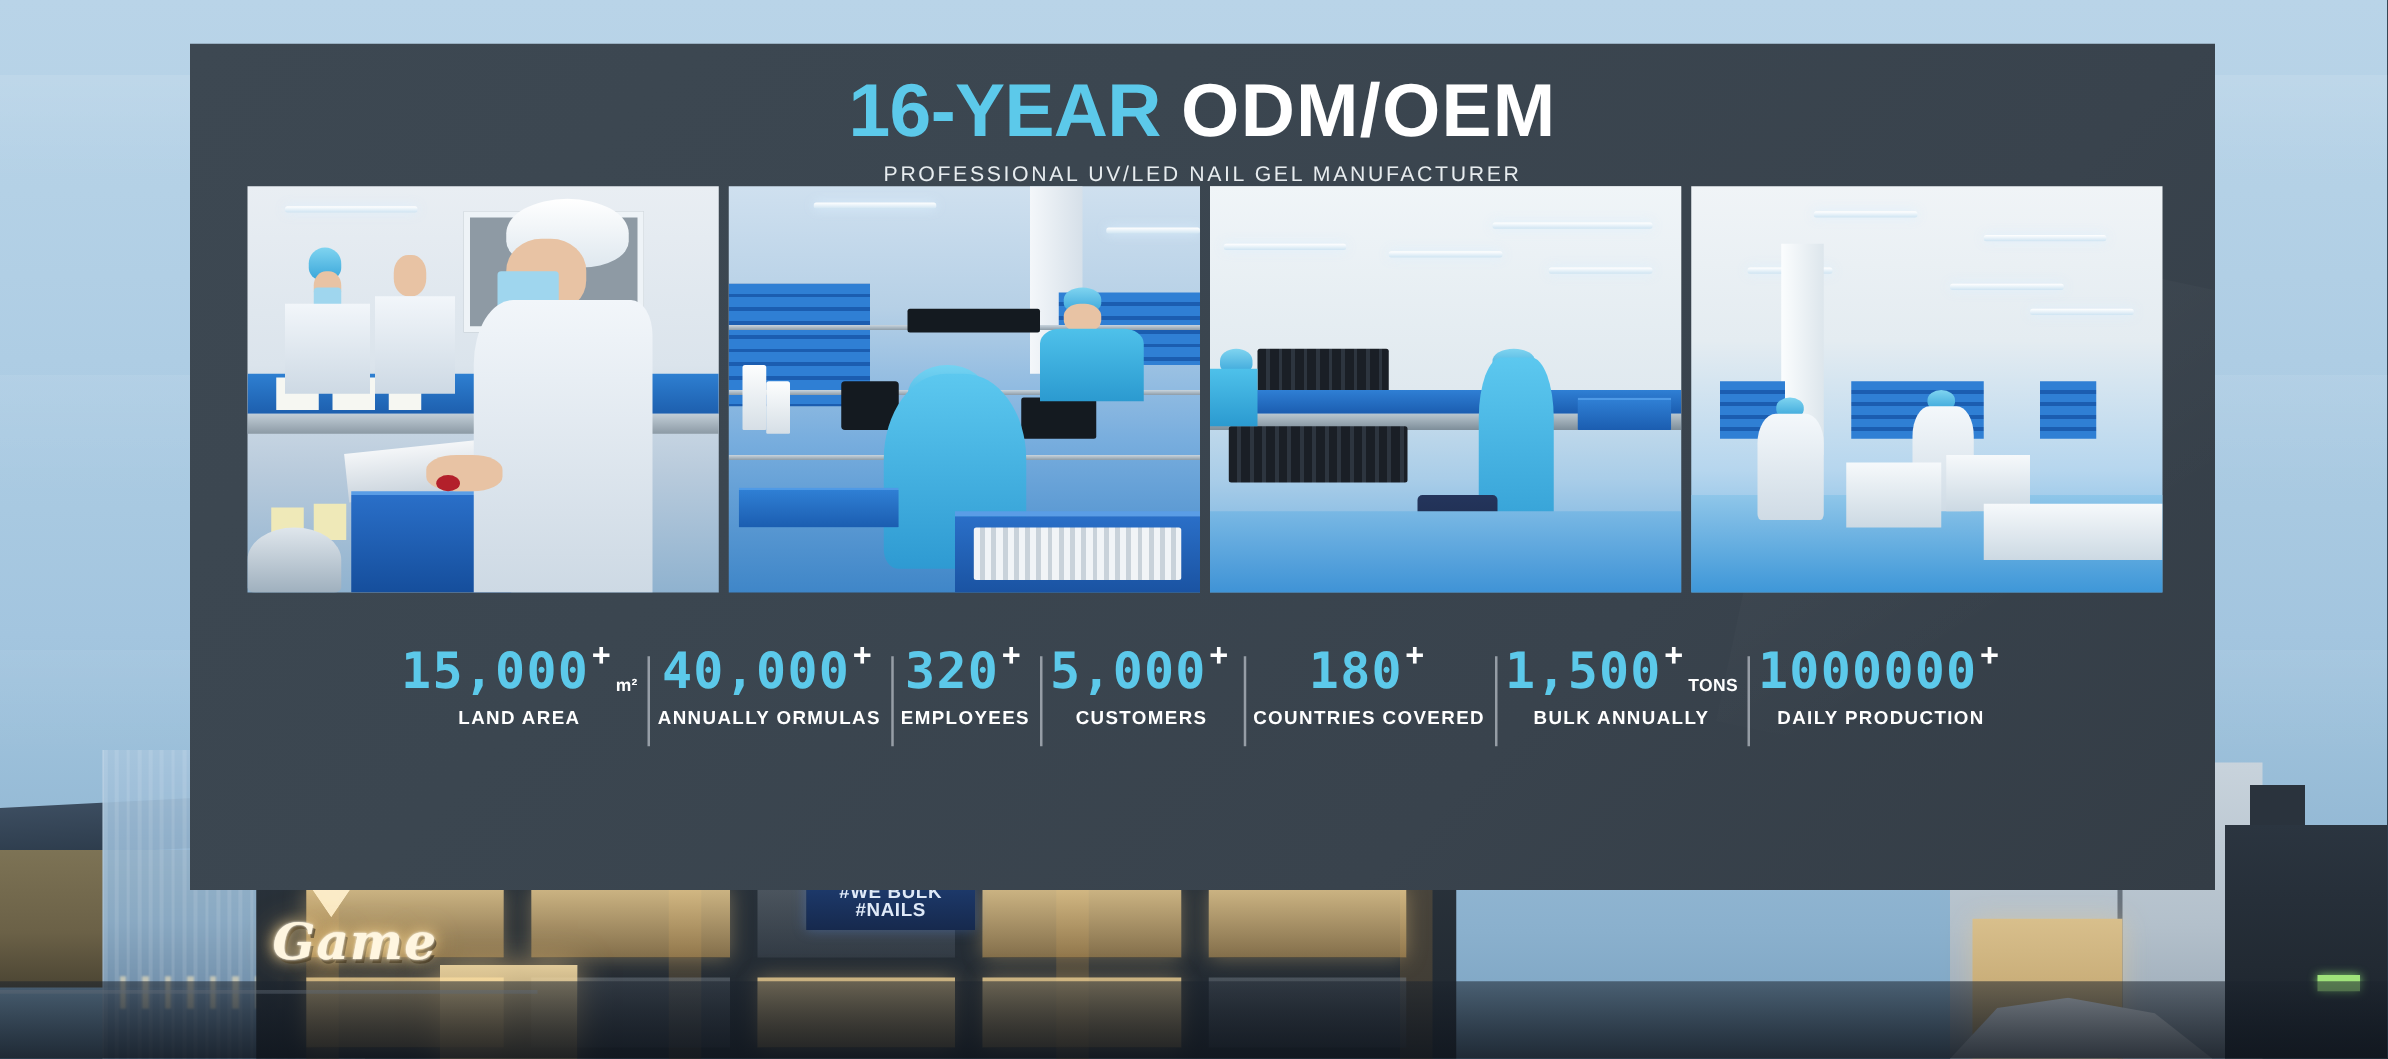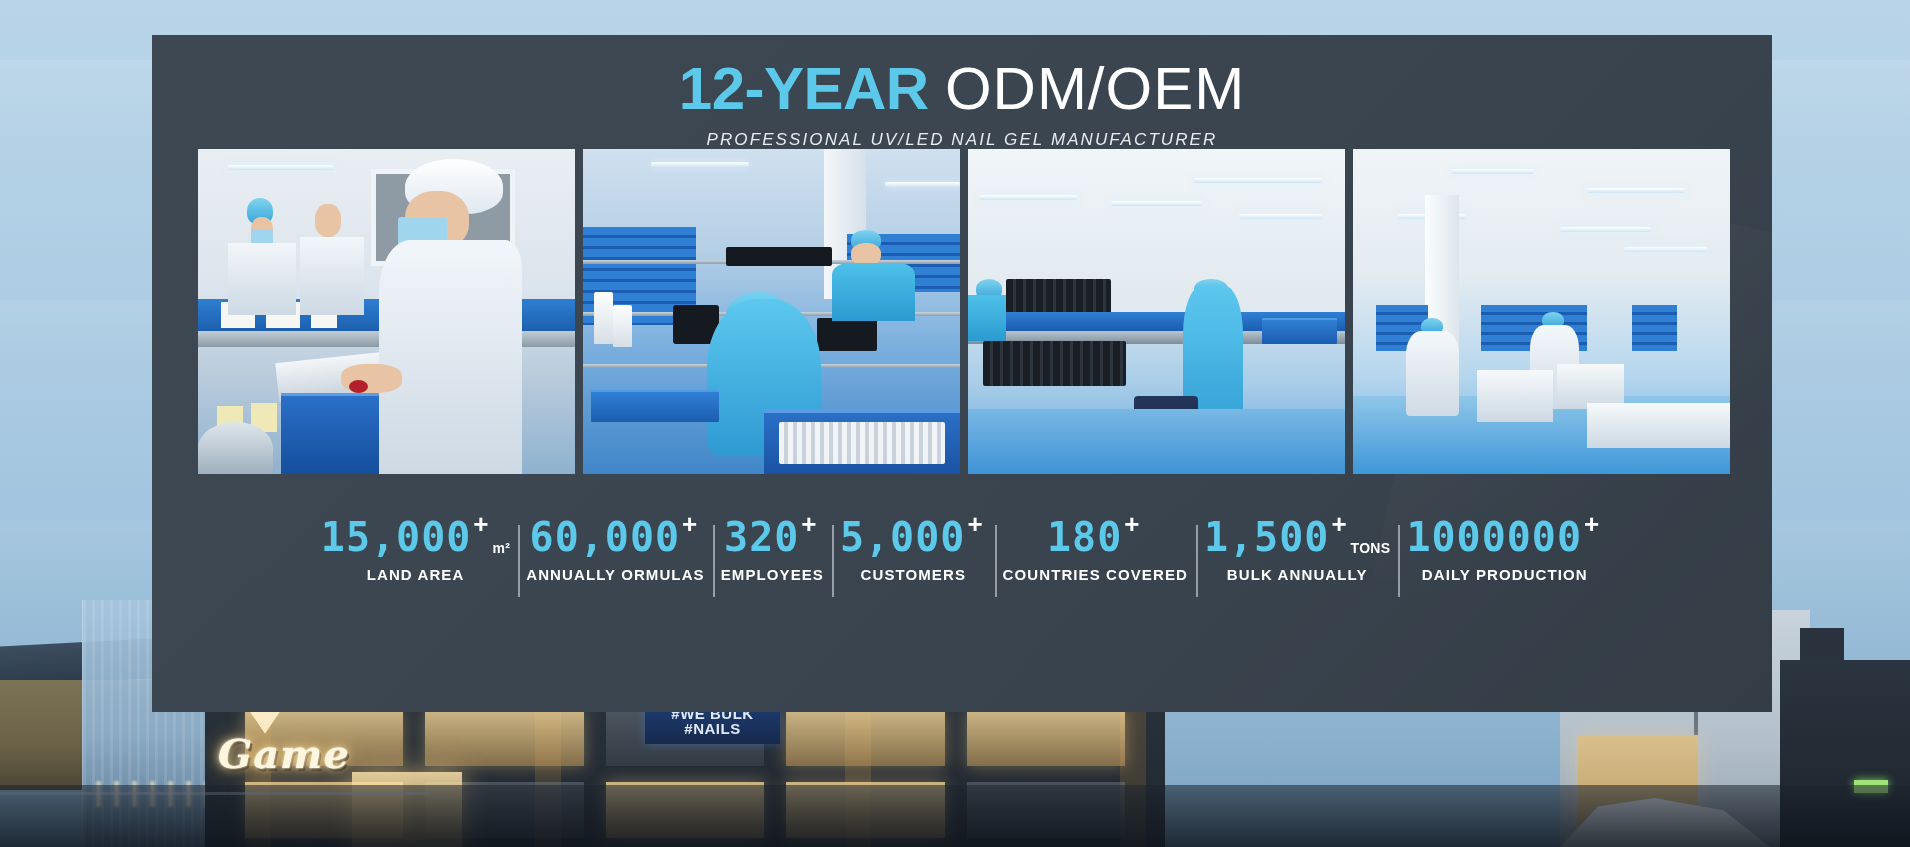--- a/index.html
+++ b/index.html
@@ -185,26 +185,25 @@
   }
 
   
   .header { position:absolute; left:0; top:0; width:100%; text-align:center; }
   .title {
     margin-top:22px;
     font-size:60px; font-weight:700; line-height:1.05;
     letter-spacing:-0.5px; white-space:nowrap;
   }
   .title .accent { color:#5cc9ea; }
-  .title .plain  { color:#ffffff; font-weight:400; letter-spacing:1px; }
+  .title .plain  { color:#ffffff; font-weight:700; letter-spacing:1px; }
   .subtitle {
     margin-top:10px;
     font-size:17px; font-weight:400; letter-spacing:2.1px;
     color:#e7ecef;
-    font-style:italic;
   }
 
   
   .photos {
     position:absolute; left:46px; top:114px; width:1532px; height:325px;
     display:flex; gap:8px;
   }
   .photo {
     position:relative; flex:1; overflow:hidden;
     background:#10243c;
@@ -366,21 +365,21 @@
   <div class="snow-mound"></div>
   <div class="rail"></div>
   <div class="ground"></div>
 </div>
 
 <div class="card">
   <div class="card-sheen"></div>
 
   <div class="header">
     <div class="title">
-      <span class="accent">12-YEAR</span>
+      <span class="accent">16-YEAR</span>
       <span class="plain">ODM/OEM</span>
     </div>
     <div class="subtitle">PROFESSIONAL UV/LED NAIL GEL MANUFACTURER</div>
   </div>
 
   <div class="photos">
 
     <div class="photo p1" title="Quality inspection staff in white coats and hairnets at a cleanroom bench with blue bins">
       <div class="wall"></div>
       <div class="tube" style="left:8%;top:5%;width:28%"></div>
@@ -484,21 +483,21 @@
       <div class="stat-value">
         <span>15,000</span>
         <span class="stat-plus">+</span>
         <span class="stat-unit">m²</span>
       </div>
       <div class="stat-label">LAND AREA</div>
     </div>
 
     <div class="stat">
       <div class="stat-value">
-        <span>60,000</span>
+        <span>40,000</span>
         <span class="stat-plus">+</span>
         <span class="stat-unit"></span>
       </div>
       <div class="stat-label">ANNUALLY ORMULAS</div>
     </div>
 
     <div class="stat">
       <div class="stat-value">
         <span>320</span>
         <span class="stat-plus">+</span>

